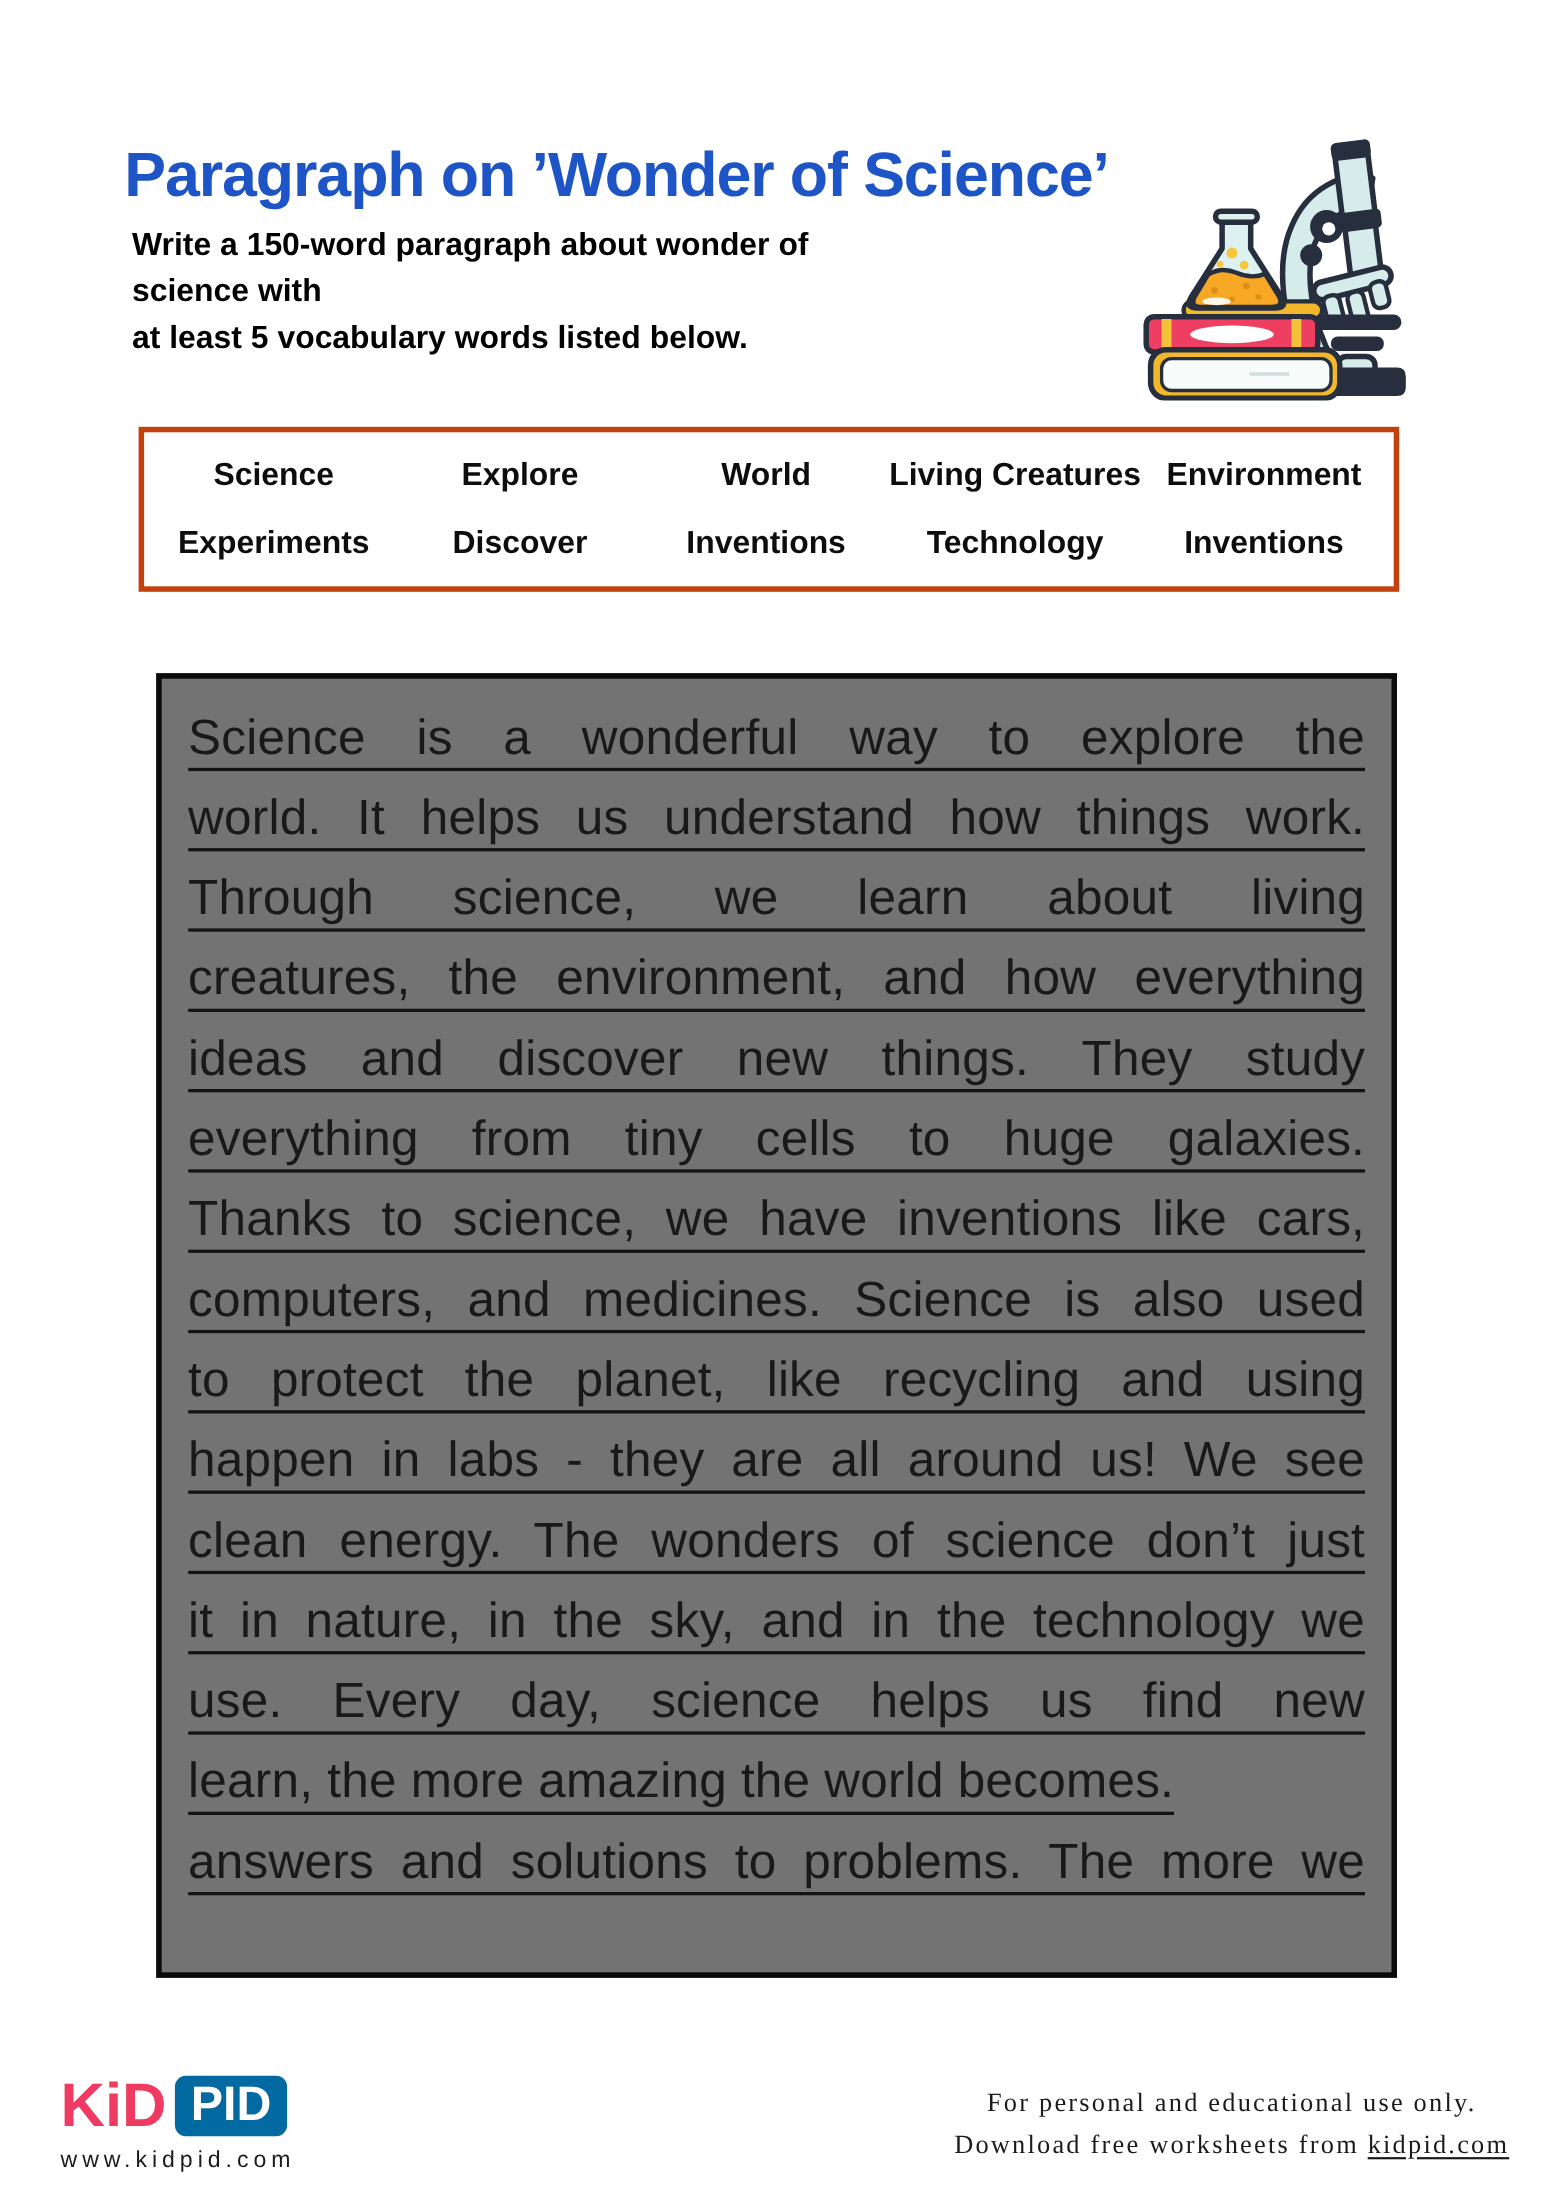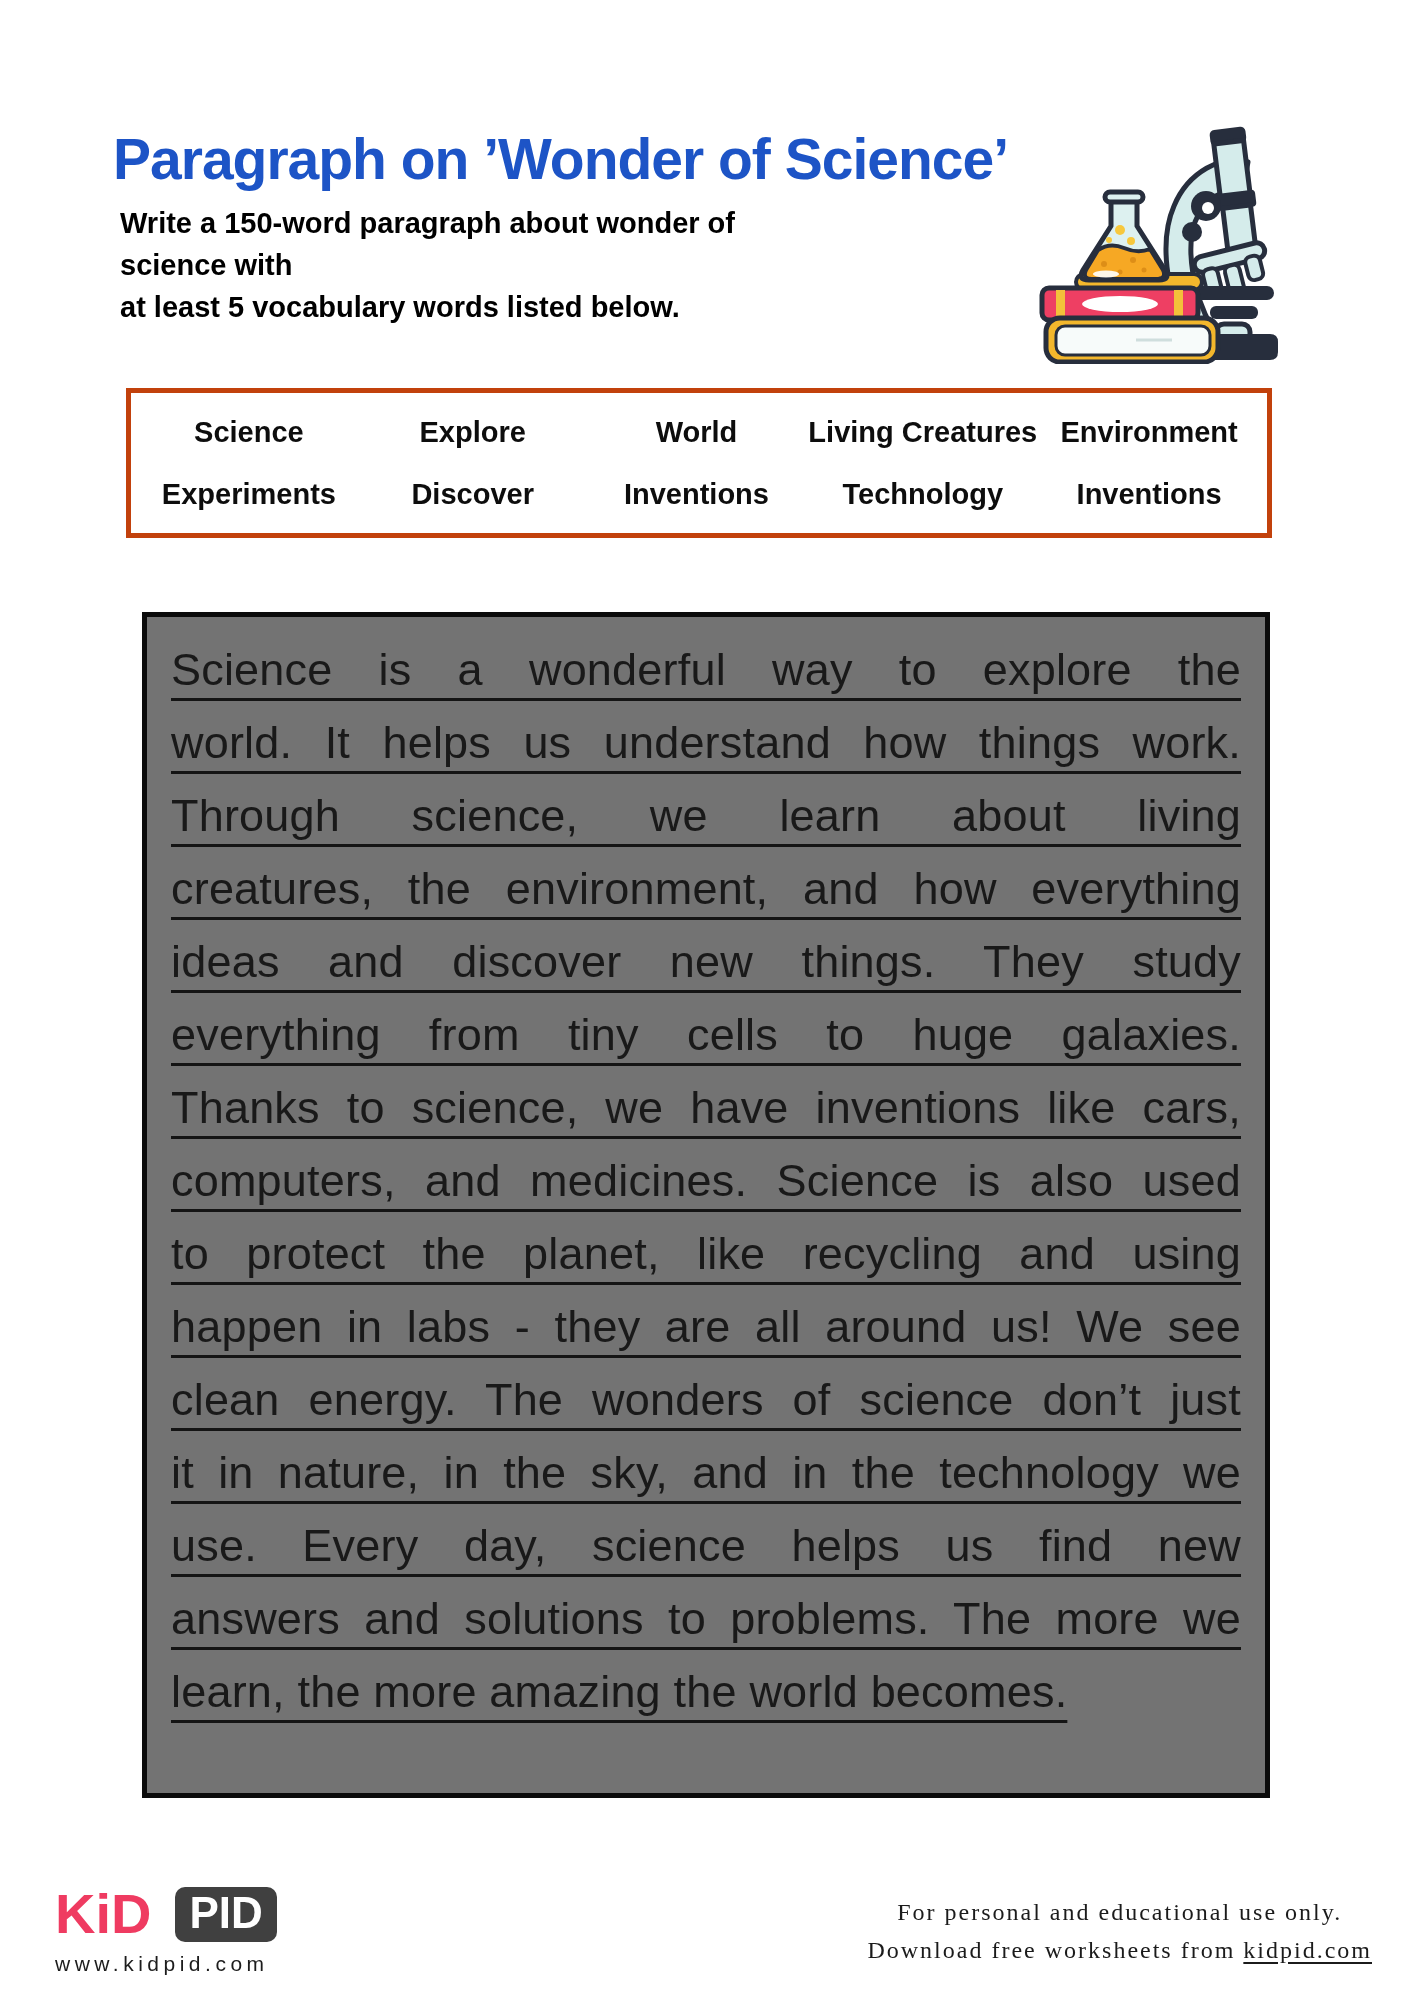--- a/index.html
+++ b/index.html
@@ -48,21 +48,21 @@
     text-decoration-color:#141414; overflow:hidden;
   }
   .pline.last { text-align-last:left; }
 
   
   .logo { position:absolute; left:55px; top:1886px; display:flex; align-items:center; }
   .logo-kid {
     font-size:56px; font-weight:800; color:#ef3b61; letter-spacing:0px; line-height:1;
   }
   .logo-pid {
-    margin-left:24px; background:#404040; color:#ffffff; font-size:44px; font-weight:800;
+    margin-left:8px; background:#0369a1; color:#ffffff; font-size:44px; font-weight:800;
     border-radius:10px; padding:4px 14px 7px 14px; line-height:1;
   }
   .site-url {
     position:absolute; left:55px; top:1952px; font-size:21px; font-weight:500;
     letter-spacing:4.5px; color:#1c1c1c;
   }
   .usage-note {
     position:absolute; right:42px; top:1893px; text-align:center;
     font-family:"Liberation Serif", serif; font-size:24px; letter-spacing:2px;
     color:#1b1b1b; line-height:38px;
@@ -163,22 +163,22 @@
     <span class="pline">creatures, the environment, and how everything</span>
     <span class="pline">ideas and discover new things. They study</span>
     <span class="pline">everything from tiny cells to huge galaxies.</span>
     <span class="pline">Thanks to science, we have inventions like cars,</span>
     <span class="pline">computers, and medicines. Science is also used</span>
     <span class="pline">to protect the planet, like recycling and using</span>
     <span class="pline">happen in labs - they are all around us! We see</span>
     <span class="pline">clean energy. The wonders of science don’t just</span>
     <span class="pline">it in nature, in the sky, and in the technology we</span>
     <span class="pline">use. Every day, science helps us find new</span>
+    <span class="pline last">learn, the more amazing the world becomes.</span>
     <span class="pline">answers and solutions to problems. The more we</span>
-    <span class="pline last">learn, the more amazing the world becomes.</span>
   </div>
 
   <div class="logo">
     <span class="logo-kid">KiD</span>
     <span class="logo-pid">PID</span>
   </div>
   <div class="site-url">www.kidpid.com</div>
 
   <div class="usage-note">
     <div>For personal and educational use only.</div>

